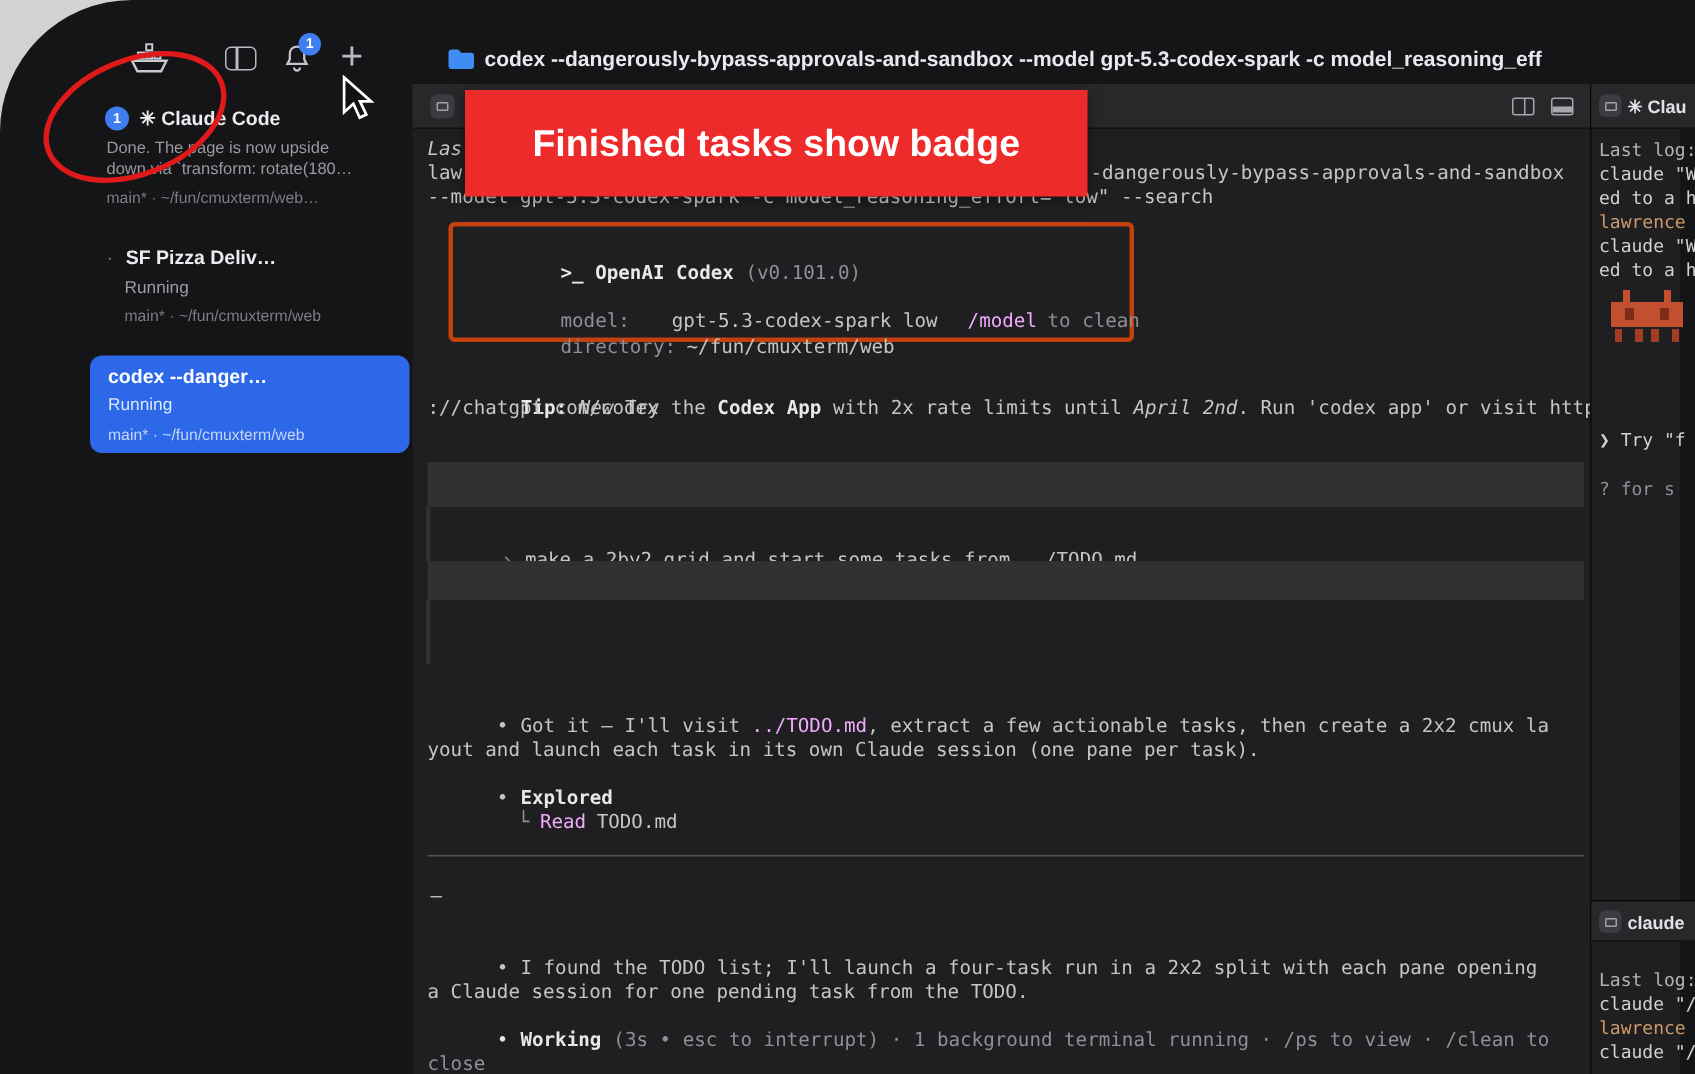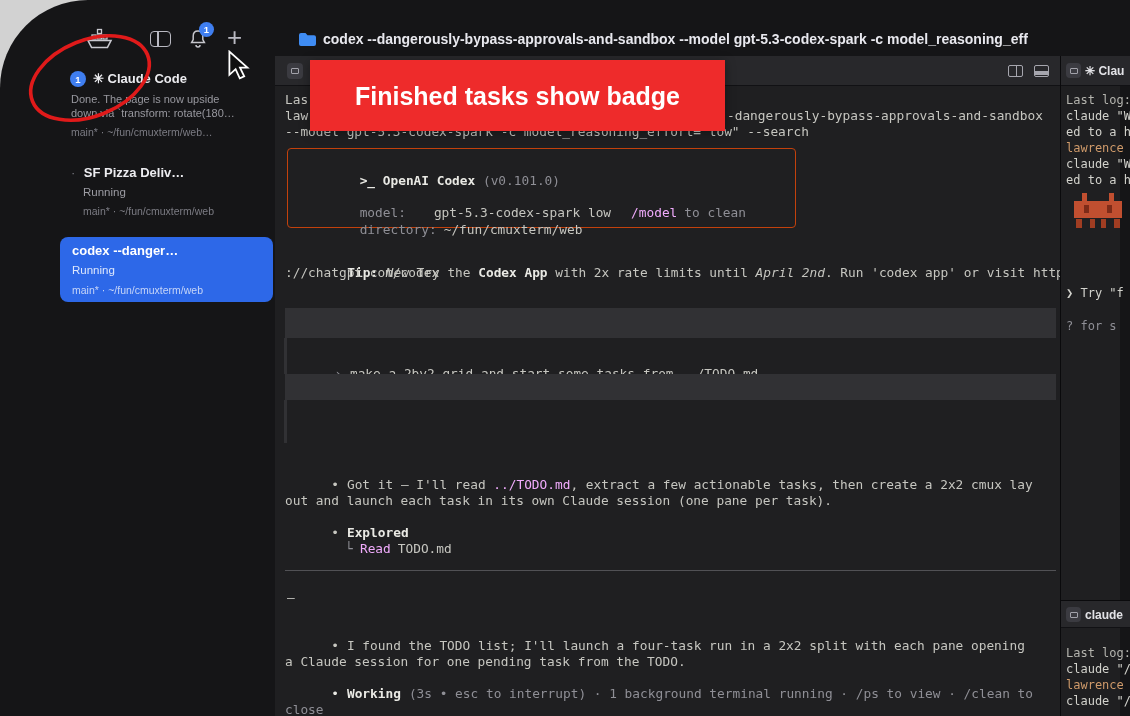--- a/index.html
+++ b/index.html
@@ -89,26 +89,26 @@
           <div class="scr"></div>
         </div>
       <div class="split-icon" style="left:733px;top:9px;">
         <div style="position:absolute;left:50%;top:0;width:1.5px;height:100%;background:#a6a6ae;"></div>
       </div>
       <div class="split-icon" style="left:759px;top:9px;">
         <div style="position:absolute;left:0;top:50%;width:100%;height:4px;background:#a6a6ae;"></div>
       </div>
     </div>
 
-    <div class="abs mono" style="left:10px;top:36px;">Las</div>
+    <div class="abs mono" style="left:10px;top:36px;font-style:italic;">Las</div>
     <div class="abs mono" style="left:10px;top:52px;">law</div>
     <div class="abs mono" style="left:452px;top:52px;">-dangerously-bypass-approvals-and-sandbox</div>
     <div class="abs mono" style="left:10px;top:68px;">--model gpt-5.3-codex-spark -c model_reasoning_effort="low" --search</div>
 
-    <div class="abs" style="left:12px;top:92px;width:509px;height:80px;border:1px solid #c2410c;border-radius:4px;">
+    <div class="abs" style="left:24px;top:92px;width:457px;height:80px;border:3px solid #c2410c;border-radius:4px;">
       <div class="abs mono" style="left:10px;top:8px;">
         <span class="white b">&gt;_</span><span> </span><span class="white b">OpenAI Codex</span><span> </span><span class="dim">(v0.101.0)</span>
       </div>
       <div class="abs mono" style="left:10px;top:40px;">
         <span class="dim" style="margin-right:28px;">model:</span><span style="margin-right:20px;">gpt-5.3-codex-spark low</span><span class="blue" style="margin-right:7px;">/model</span><span class="dim">to clean</span>
       </div>
       <div class="abs mono" style="left:10px;top:57px;">
         <span class="dim" style="margin-right:7px;">directory:</span><span>~/fun/cmuxterm/web</span>
       </div>
     </div>
@@ -120,21 +120,21 @@
 
     <div class="band" style="left:10px;top:252px;width:771px;height:30px;"></div>
     <div class="band" style="left:9px;top:282px;width:3px;height:36px;"></div>
     <div class="abs mono" style="left:13px;top:294px;">
       <span class="dim" style="margin-right:8px;">›</span><span>make a 2by2 grid and start some tasks from ../TODO.md</span>
     </div>
     <div class="band" style="left:10px;top:318px;width:771px;height:26px;"></div>
     <div class="band" style="left:9px;top:344px;width:3px;height:43px;"></div>
 
     <div class="abs mono wrap" style="left:10px;top:405px;">
-      <span style="margin-right:8px;">•</span><span>Got it — I'll read </span><span class="blue">../TODO.md</span><span>, extract a few actionable tasks, then create a 2x2 cmux layout and launch each task in its own Claude session (one pane per task).</span>
+      <span style="margin-right:8px;">•</span><span>Got it — I'll visit </span><span class="blue">../TODO.md</span><span>, extract a few actionable tasks, then create a 2x2 cmux layout and launch each task in its own Claude session (one pane per task).</span>
     </div>
 
     <div class="abs mono" style="left:10px;top:453px;">
       <span style="margin-right:8px;">•</span><span class="white b">Explored</span>
     </div>
     <div class="abs mono" style="left:24px;top:469px;">
       <span class="dim" style="margin-right:7px;">└</span><span class="blue" style="margin-right:7px;">Read</span><span>TODO.md</span>
     </div>
 
     <div class="abs" style="left:10px;top:514px;width:771px;height:1px;background:#515155;"></div>

